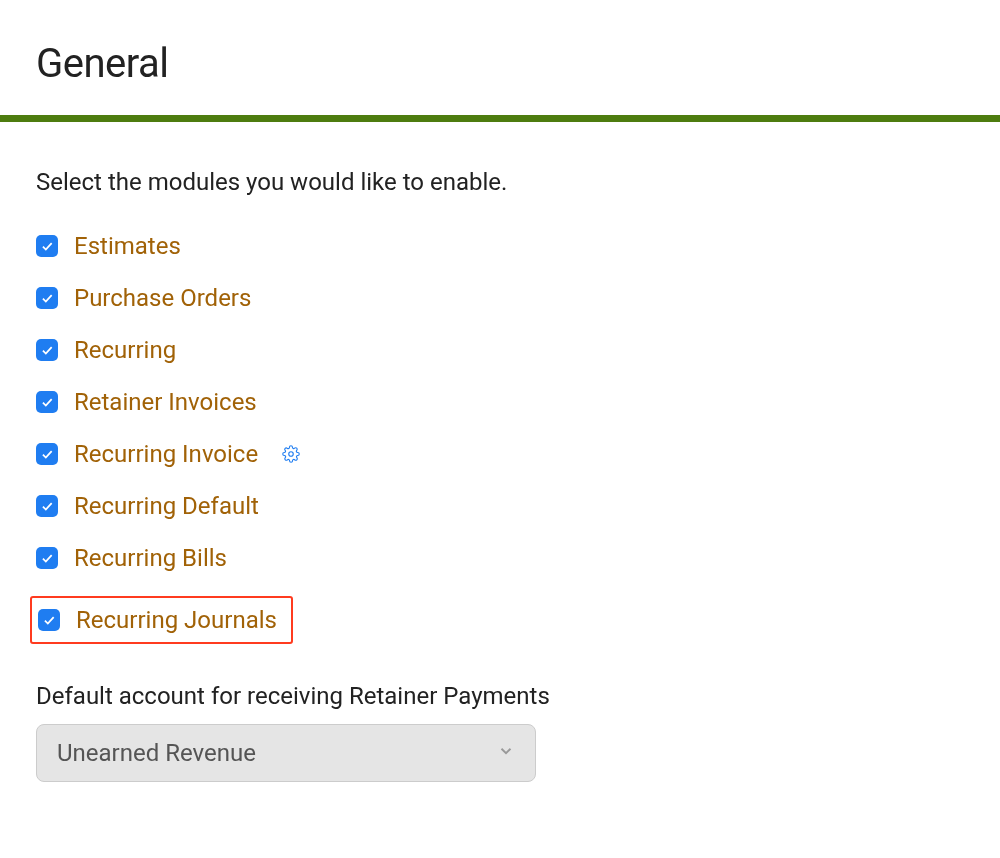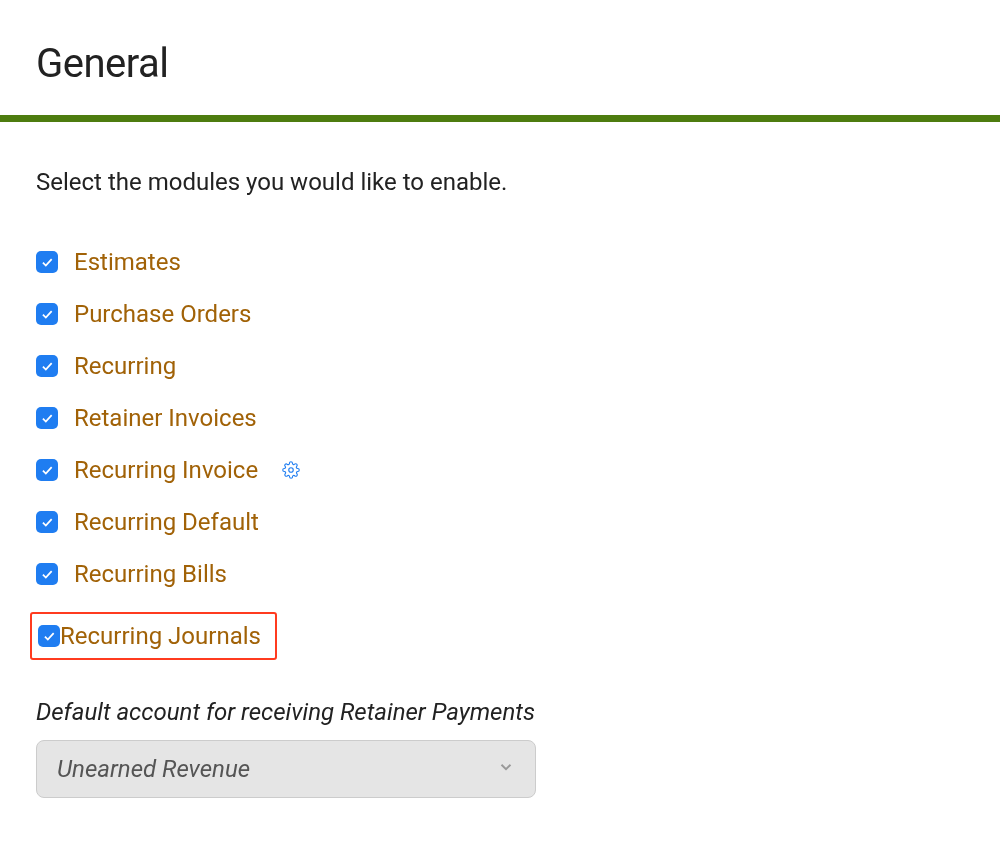--- a/index.html
+++ b/index.html
@@ -23,21 +23,21 @@
       font-weight: 400;
       color: #222;
       letter-spacing: -0.5px;
     }
     .content {
       padding: 46px 36px 20px 36px;
     }
     .instruction {
       font-size: 24px;
       color: #222;
-      margin-bottom: 52px;
+      margin-bottom: 36px;
       font-weight: 400;
     }
     .modules-list {
       display: flex;
       flex-direction: column;
       gap: 24px;
       margin-bottom: 38px;
     }
     .module-item {
       display: flex;
@@ -85,26 +85,25 @@
       fill: none;
       stroke-width: 1.5;
     }
     .highlight-box {
       border: 2.5px solid #ff3b1f;
       border-radius: 3px;
       padding: 8px 14px 8px 6px;
       margin-left: -6px;
       display: inline-flex;
       align-items: center;
-      gap: 0;
+      gap: 16px;
       width: fit-content;
     }
     .default-account-section {
       margin-top: 14px;
-      font-style: italic;
     }
     .default-account-label {
       font-size: 24px;
       color: #222;
       margin-bottom: 14px;
       font-weight: 400;
     }
     .select-box {
       border: 1px solid #ccc;
       border-radius: 8px;

